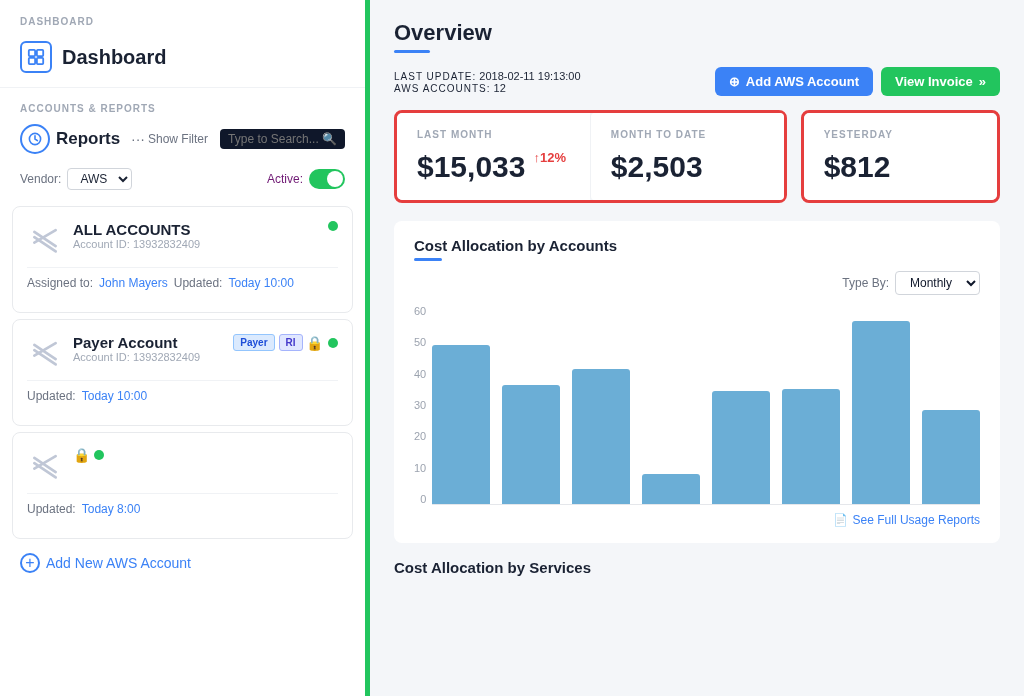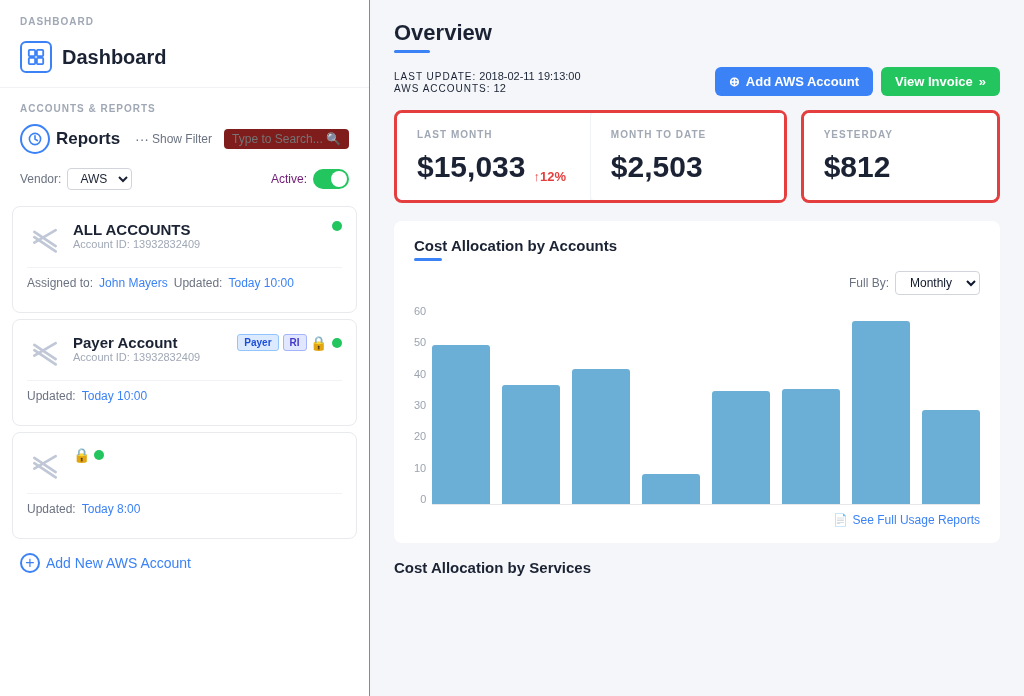--- a/index.html
+++ b/index.html
@@ -3,21 +3,21 @@
   <meta charset="utf-8">
   <style>
     * { box-sizing: border-box; margin: 0; padding: 0; }
     body { font-family: -apple-system, BlinkMacSystemFont, 'Segoe UI', sans-serif; background: #f0f2f5; display: flex; height: 696px; width: 1024px; overflow: hidden; }
 
     
     .sidebar {
       width: 370px;
       min-width: 370px;
       background: #fff;
-      border-right: 1px solid #22c55e;
+      border-right: 5px solid #22c55e;
       display: flex;
       flex-direction: column;
       height: 100%;
       overflow-y: auto;
     }
 
     .sidebar-section-label {
       font-size: 10px;
       font-weight: 700;
       color: #a0a8b5;
@@ -94,21 +94,21 @@
 
     .show-filter-dots {
       font-size: 14px;
       color: #6b7280;
     }
 
     .search-box {
       display: flex;
       align-items: center;
       gap: 4px;
-      background: #7f1d1d;
+      background: #0f172a;
       border-radius: 4px;
       padding: 3px 8px;
       font-size: 12px;
       color: #a0a8b5;
     }
 
     .vendor-active-row {
       display: flex;
       align-items: center;
       justify-content: space-between;
@@ -354,21 +354,21 @@
       letter-spacing: 1px;
       text-transform: uppercase;
       margin-bottom: 10px;
     }
 
     .cost-card-value {
       font-size: 30px;
       font-weight: 800;
       color: #1a2233;
       display: flex;
-      align-items: flex-end;
+      align-items: flex-start;
       gap: 8px;
     }
 
     .cost-change {
       font-size: 13px;
       font-weight: 600;
       color: #e53e3e;
       display: flex;
       align-items: center;
       gap: 2px;
@@ -648,21 +648,21 @@
           <span>$812</span>
         </div>
       </div>
     </div>
   </div>
 
   <div class="chart-section">
     <div class="chart-title">Cost Allocation by Accounts</div>
     <div class="chart-underline"></div>
     <div class="chart-header">
-      <span class="view-by-label">Full By:</span>
+      <span class="view-by-label">Type By:</span>
       <select class="view-by-select">
         <option>Monthly</option>
         <option>Weekly</option>
         <option>Daily</option>
       </select>
     </div>
     <div style="display:flex;">
       <div class="y-axis">
         <span class="y-label">60</span>
         <span class="y-label">50</span>

